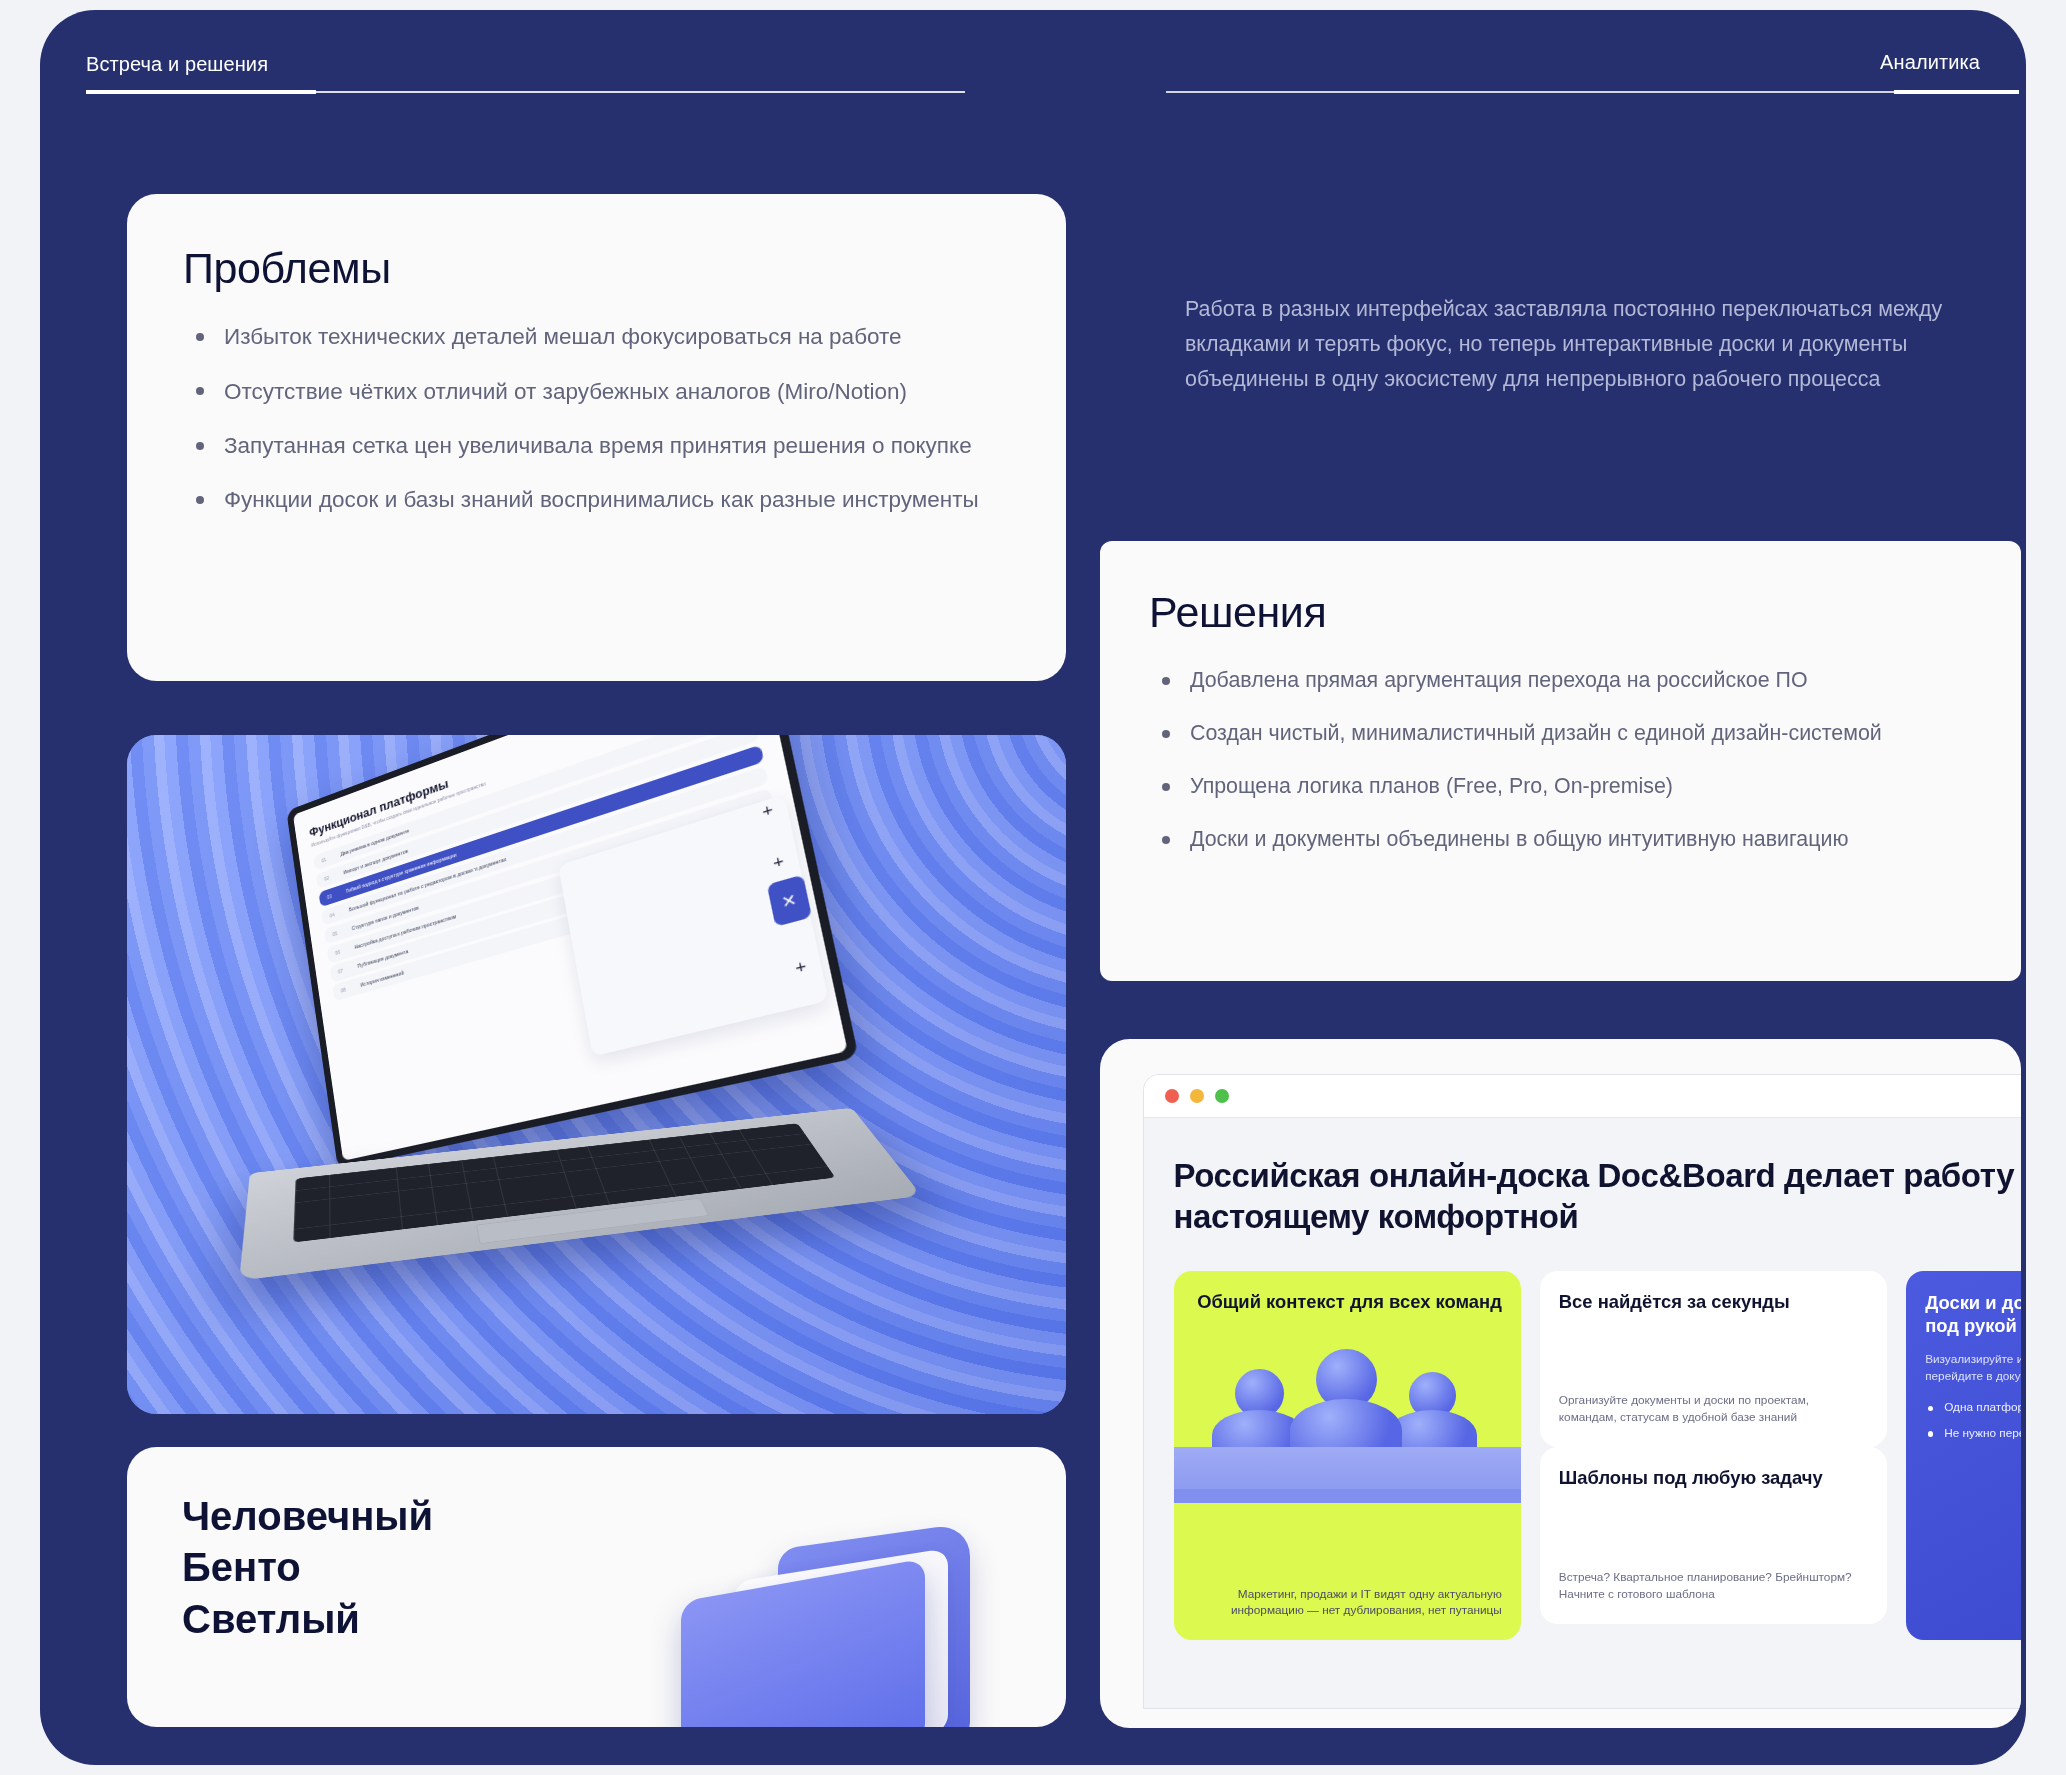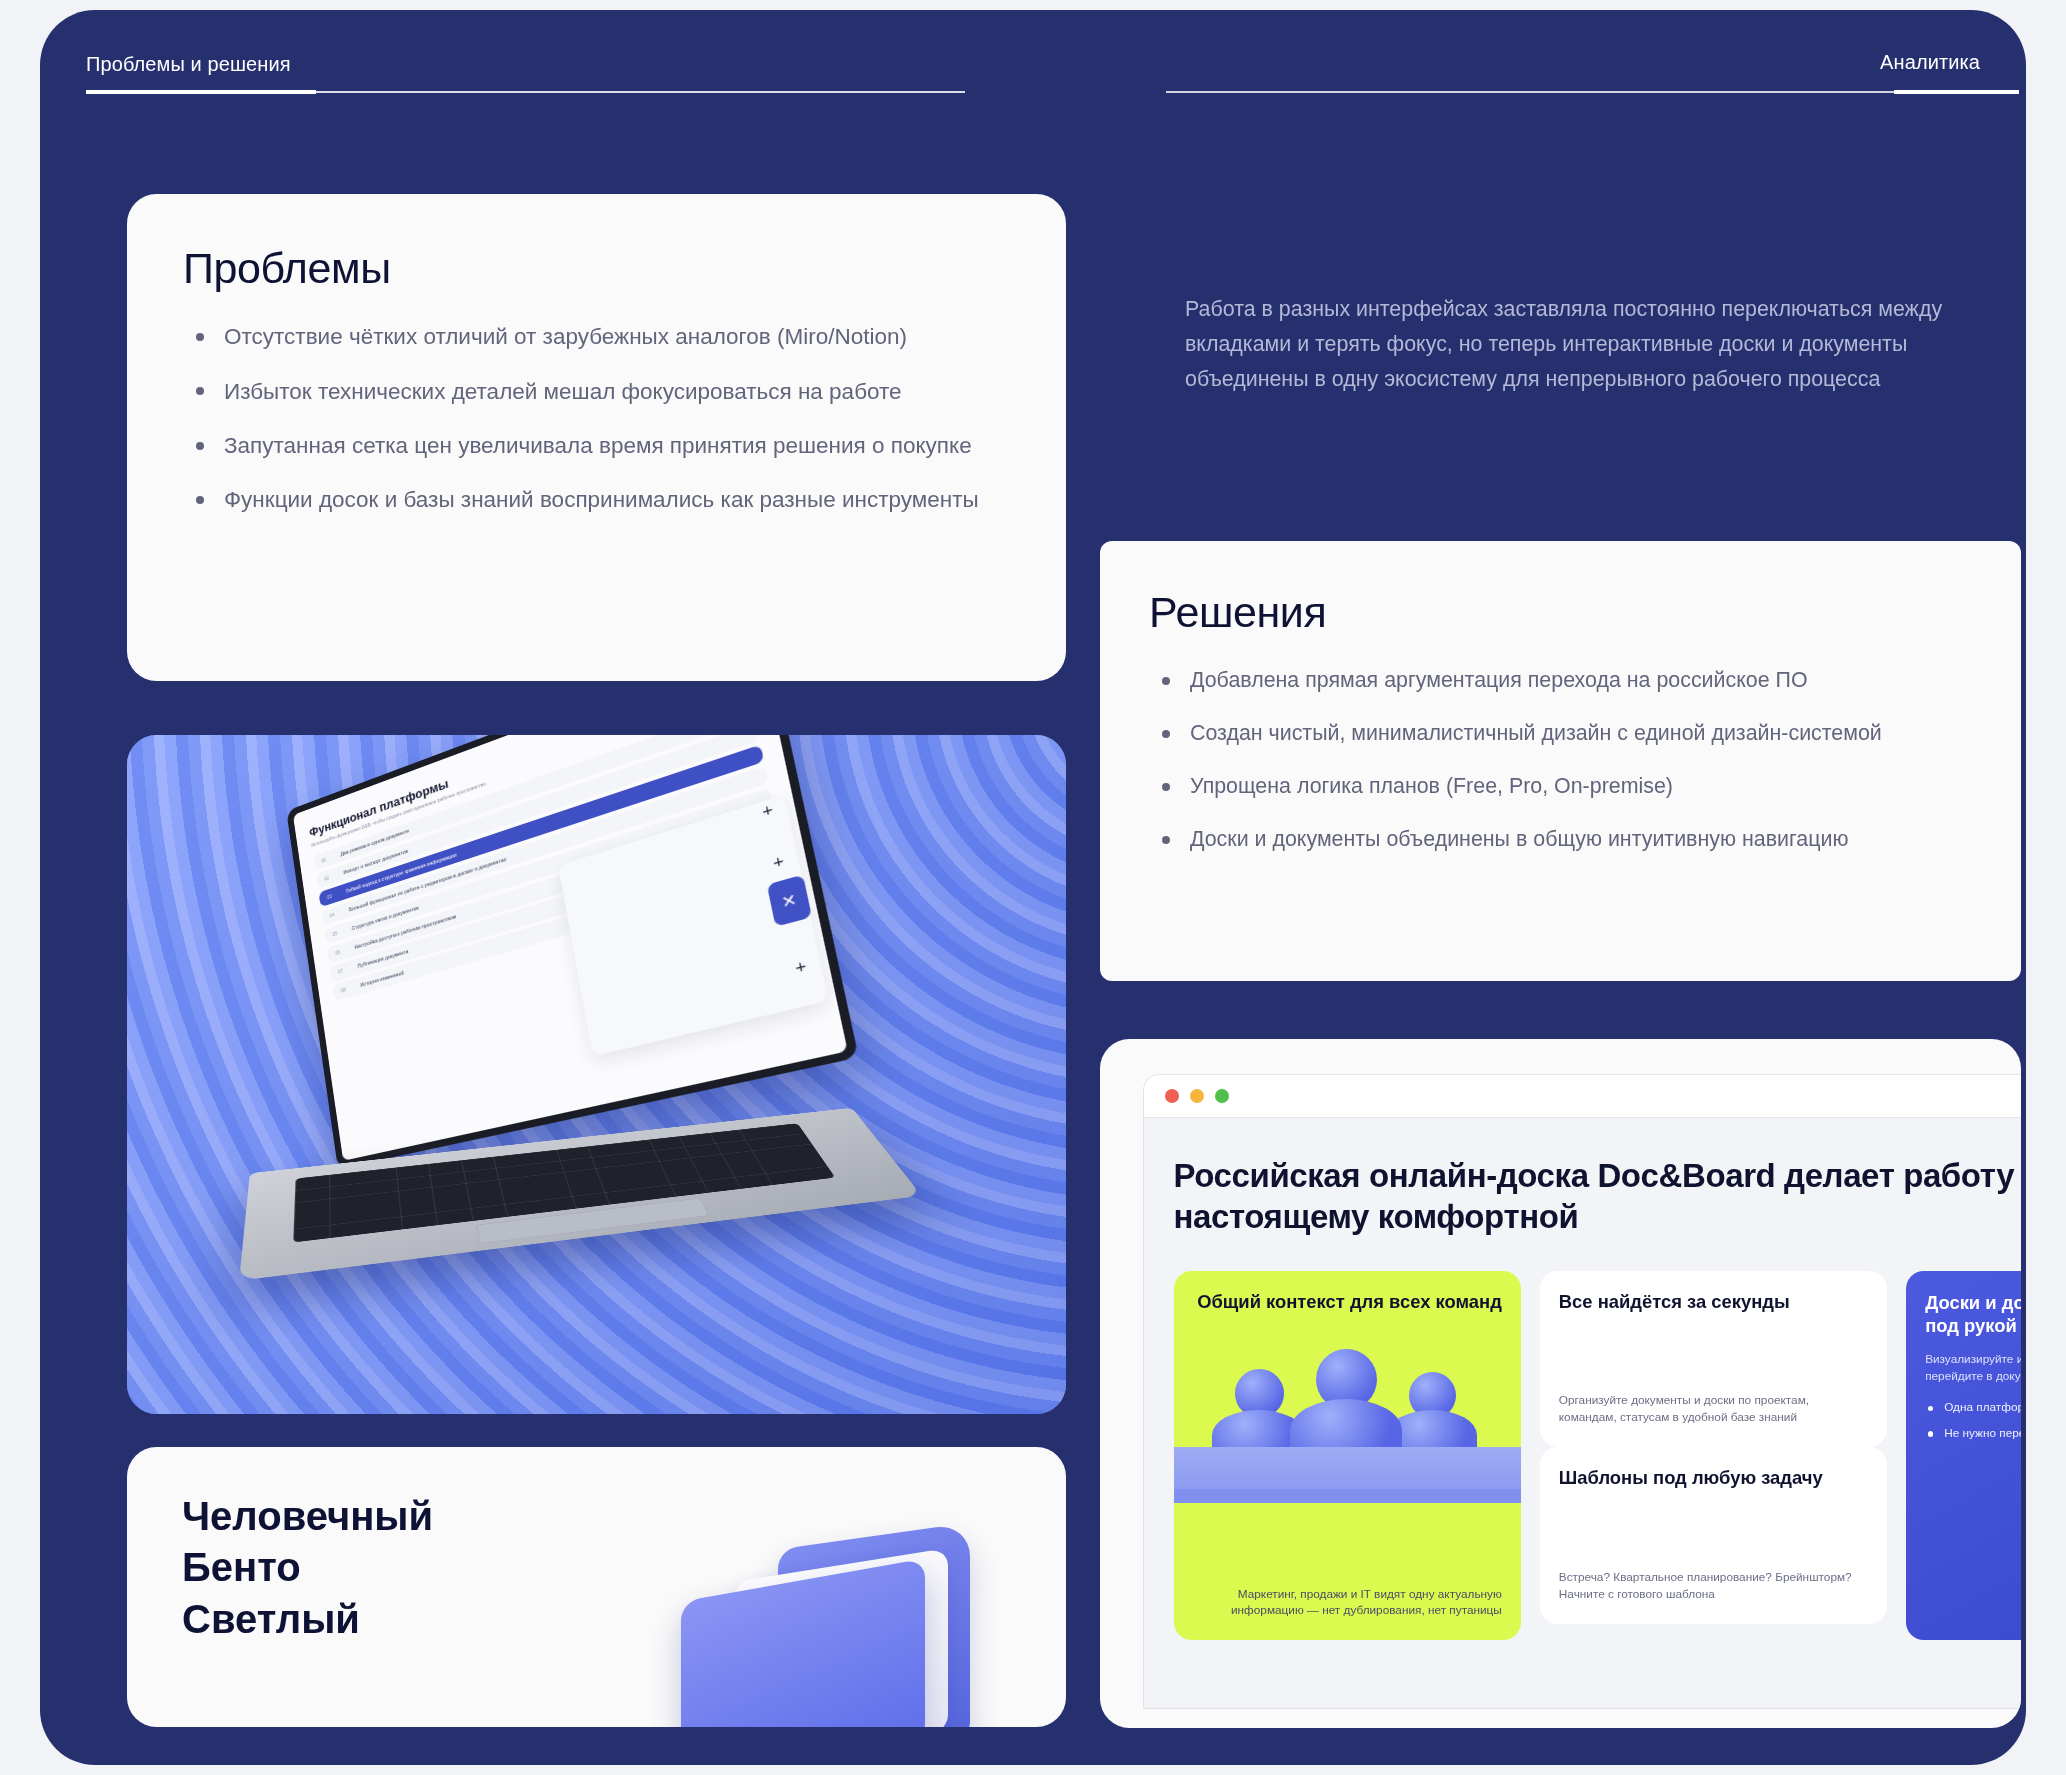--- a/index.html
+++ b/index.html
@@ -314,36 +314,36 @@
   }
 </style>
 </head>
 <body>
 
 <div class="stage">
   <div class="panel">
 
     <div class="hdr">
       <div class="hdr-left">
-        <span class="label">Проблемы и решения</span>
+        <span class="label">Встреча и решения</span>
       </div>
       <div class="rule-left"></div>
       <div class="rule-left-strong"></div>
       <div class="rule-right"></div>
       <div class="rule-right-strong"></div>
       <div class="hdr-right">
         <span class="label">Аналитика</span>
       </div>
     </div>
 
     <div class="card" id="card-problems">
       <h2>Проблемы</h2>
       <ul class="bullets">
+        <li>Избыток технических деталей мешал фокусироваться на работе</li>
         <li>Отсутствие чётких отличий от зарубежных аналогов (Miro/Notion)</li>
-        <li>Избыток технических деталей мешал фокусироваться на работе</li>
         <li>Запутанная сетка цен увеличивала время принятия решения о покупке</li>
         <li>Функции досок и базы знаний воспринимались как разные инструменты</li>
       </ul>
     </div>
 
     <div id="intro">Работа в разных интерфейсах заставляла постоянно переключаться между вкладками и терять фокус, но теперь интерактивные доски и документы объединены в одну экосистему для непрерывного рабочего процесса</div>
 
     <div class="card" id="card-solutions">
       <h2>Решения</h2>
       <ul class="bullets">

